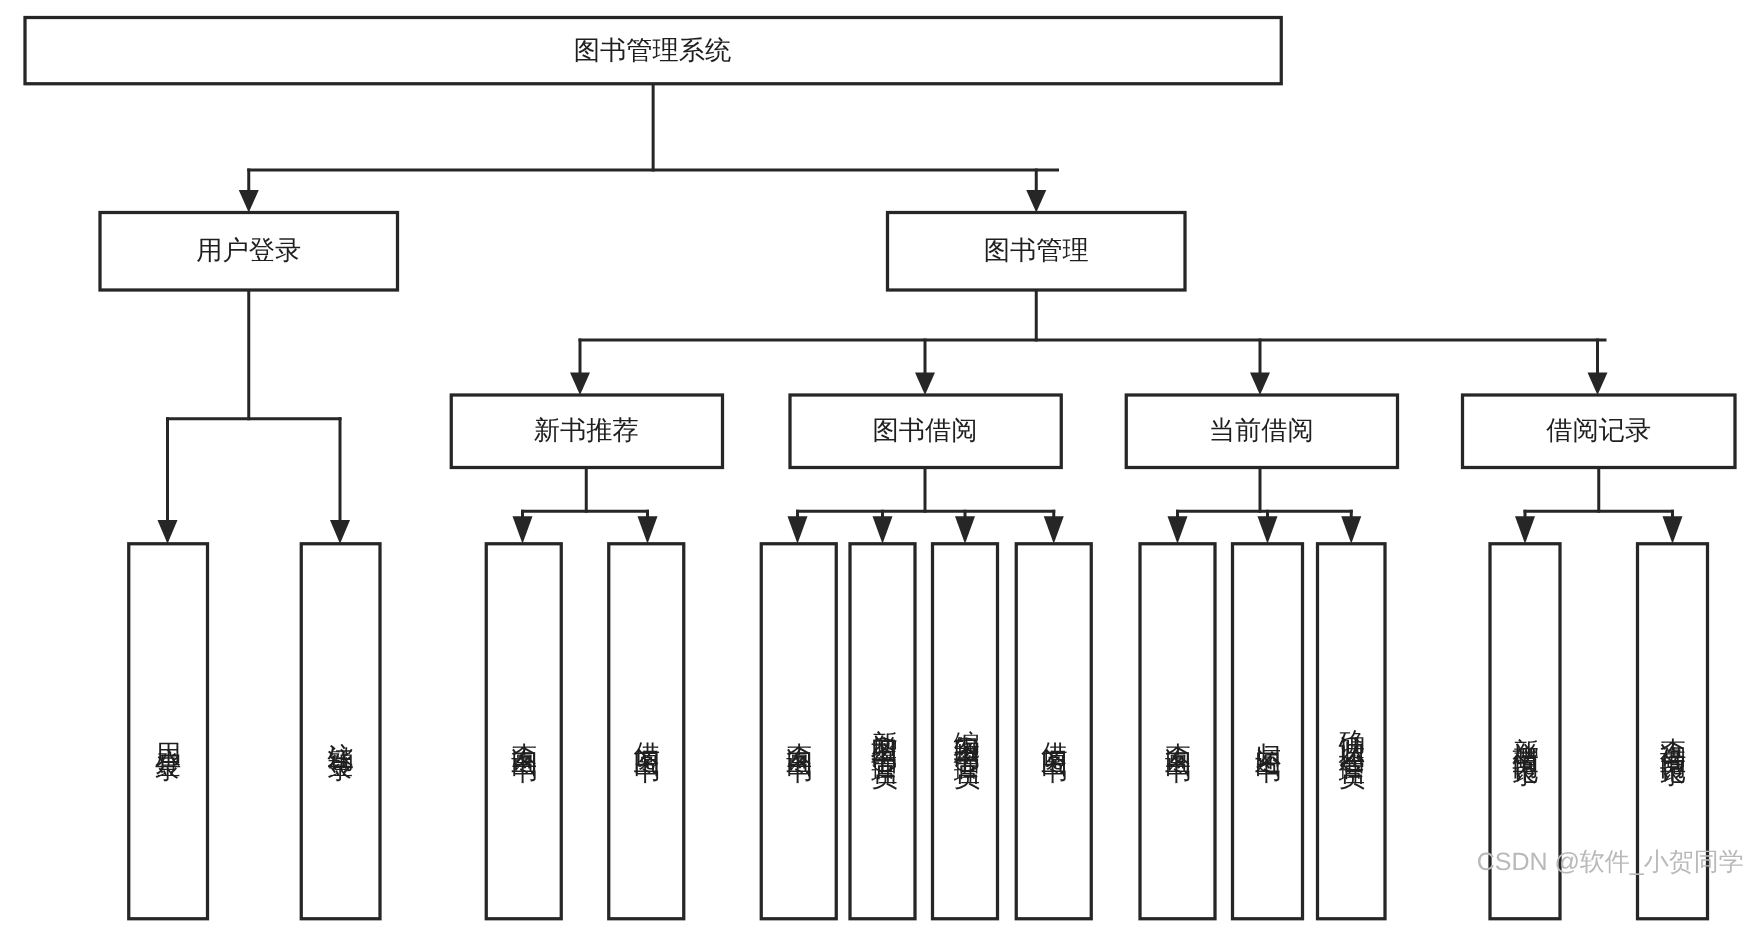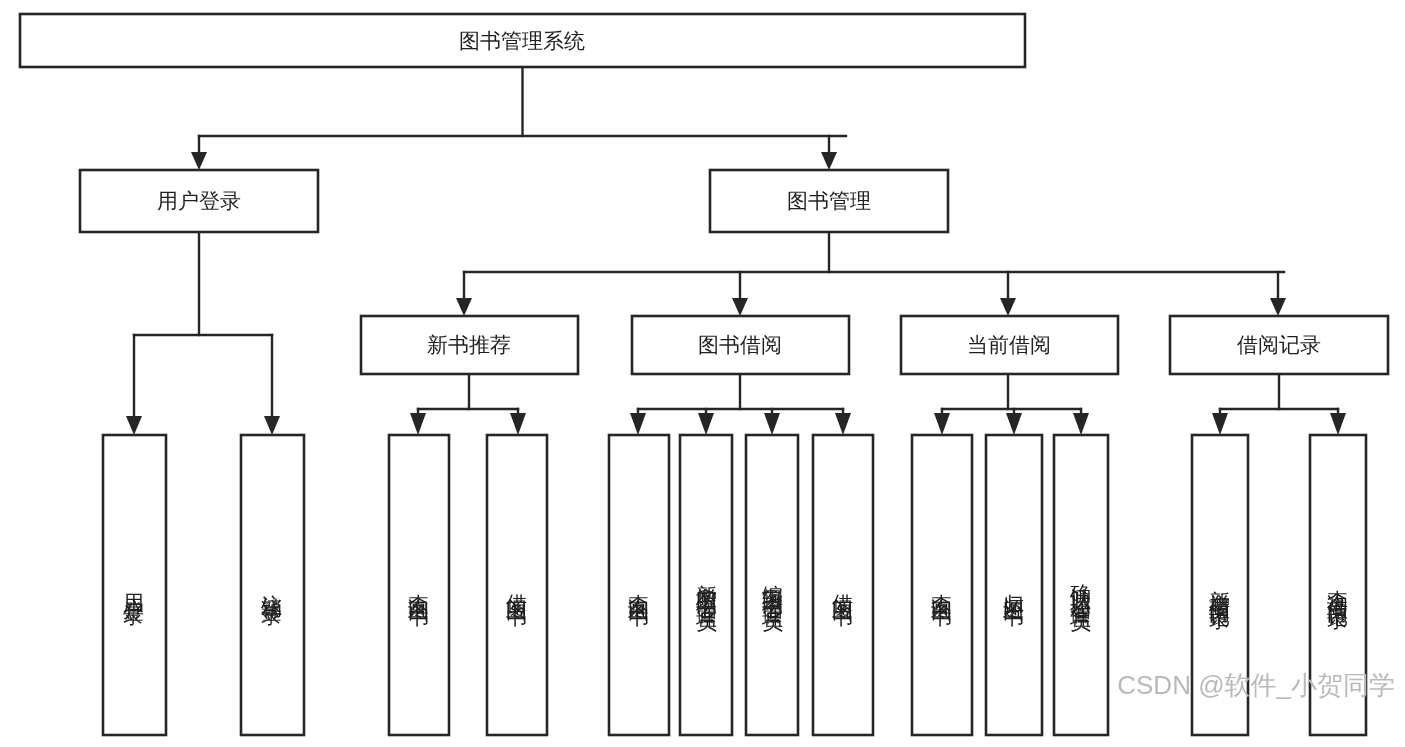--- a/index.html
+++ b/index.html
@@ -55,21 +55,21 @@
     writing-mode: vertical-rl;
     text-orientation: upright;
     text-anchor: middle;
     letter-spacing: 4px;
   }
   .watermark {
     position: absolute;
     right: 10px;
     bottom: 6px;
     font-family: "Liberation Sans", "DejaVu Sans", sans-serif;
-    font-size: 26px;
+    font-size: 20px;
     color: #b9b9b9;
     white-space: nowrap;
     pointer-events: none;
   }
 </style>
 </head>
 <body>
 
 <div id="diagram-root">
   <svg id="tree-svg" viewBox="0 0 1405 747" xmlns="http://www.w3.org/2000/svg">

